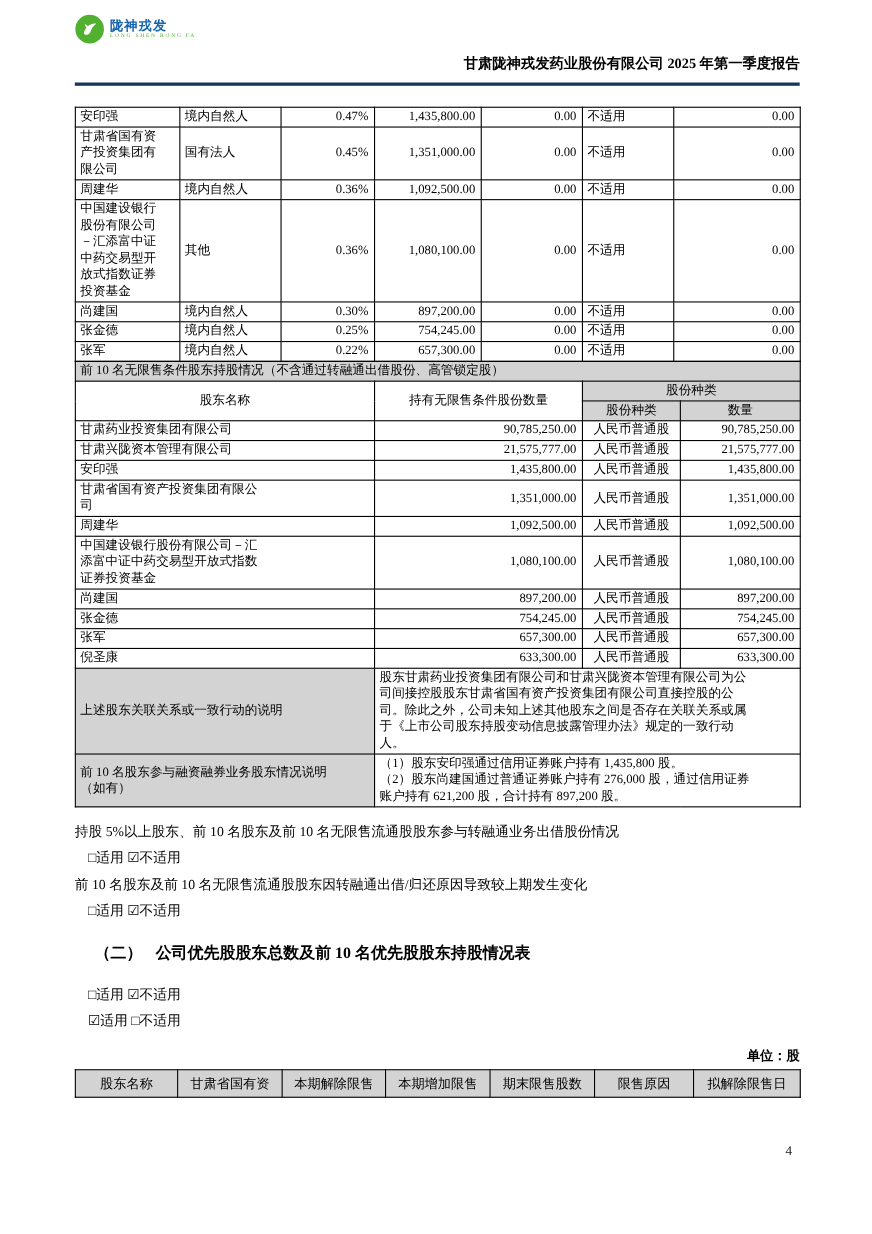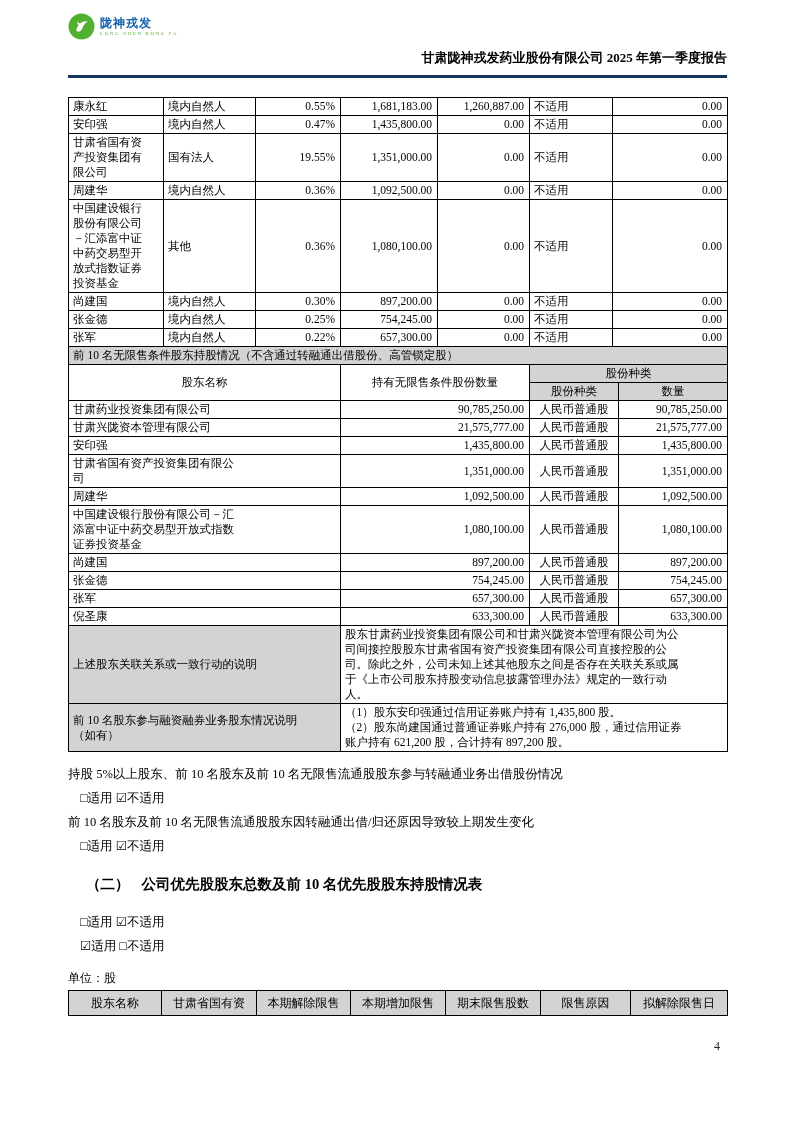--- a/index.html
+++ b/index.html
@@ -31,21 +31,21 @@
   .ttl{text-align:left;margin-top:24px;}
   .hc{text-align:center;}
   .note-txt{text-align:justify;}
   
   .para{font-size:12.5px; line-height:18px; margin:13px 0 0 0;}
   .check{font-size:12.5px; line-height:18px; margin:6px 0 0 0;padding-left:12px;}
   .h2{font-size:14.5px; font-weight:bold; margin:27px 0 0 18px;}
   .h2 .h2t{margin-left:12px;}
   .h2-c2{margin-top:20px;}
   .h3{margin-top:21px;}
-  .unit{font-size:12px; margin:15px 0 3px 0;}
+  .unit{font-size:12px; text-align:right; margin:15px 0 3px 0;font-weight:bold;}
   .t3 th{height:22px; font-size:12px;}
   .pageno{position:absolute; top:1039px; right:73px; font-size:12px; color:#222;}
 </style>
 </head>
 <body>
 
 <div class="page">
   <div class="content">
 
     <div class="hd">
@@ -68,43 +68,34 @@
         <col style="width:95px">
           <col style="width:92px">
           <col style="width:85px">
         <col style="width:97px">
           <col style="width:92px">
           <col style="width:83px">
           <col style="width:115px">
       </colgroup>
       <tbody>
           <tr>
-            <td class="c-name">康永红</td>
-            <td class="c-left">境内自然人</td>
-            <td class="c-right">0.55%</td>
-            <td class="c-right">1,681,183.00</td>
-            <td class="c-right">1,260,887.00</td>
-            <td class="c-left">不适用</td>
-            <td class="c-right">0.00</td>
-          </tr>
-          <tr>
             <td class="c-name">安印强</td>
             <td class="c-left">境内自然人</td>
             <td class="c-right">0.47%</td>
             <td class="c-right">1,435,800.00</td>
             <td class="c-right">0.00</td>
             <td class="c-left">不适用</td>
             <td class="c-right">0.00</td>
           </tr>
           <tr>
             <td class="c-name">甘肃省国有资
 产投资集团有
 限公司</td>
             <td class="c-left">国有法人</td>
-            <td class="c-right">19.55%</td>
+            <td class="c-right">0.45%</td>
             <td class="c-right">1,351,000.00</td>
             <td class="c-right">0.00</td>
             <td class="c-left">不适用</td>
             <td class="c-right">0.00</td>
           </tr>
           <tr>
             <td class="c-name">周建华</td>
             <td class="c-left">境内自然人</td>
             <td class="c-right">0.36%</td>
             <td class="c-right">1,092,500.00</td>

